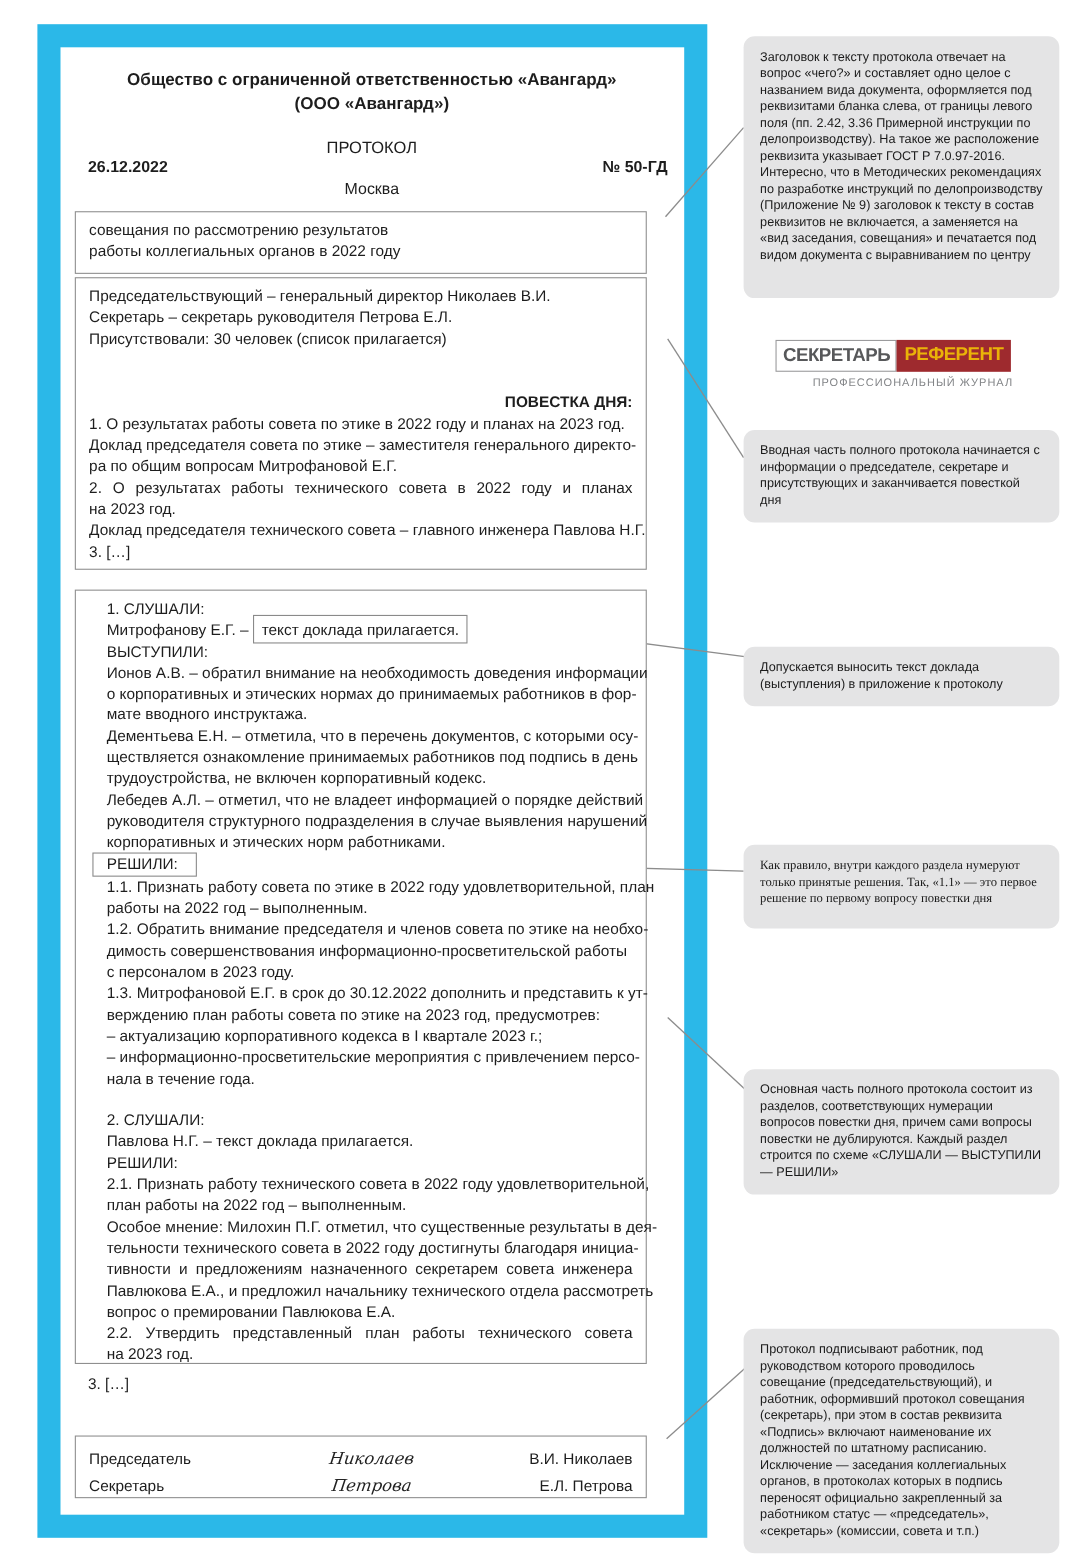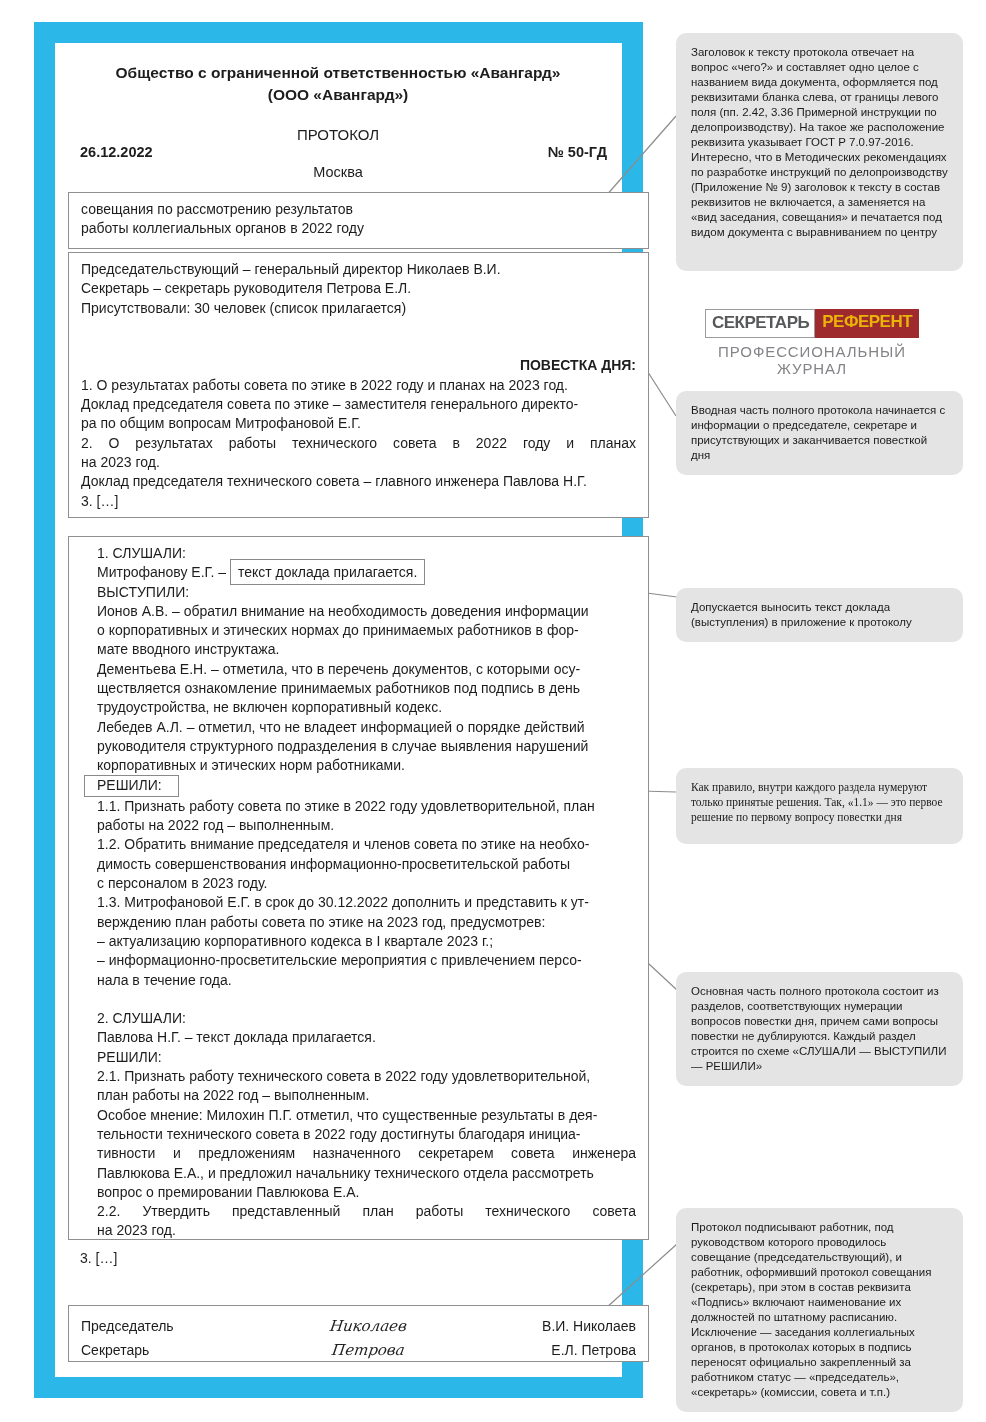--- a/index.html
+++ b/index.html
@@ -9,21 +9,21 @@
   
   .doc-frame{position:absolute;left:34px;top:22px;width:609px;height:1376px;box-sizing:border-box;
              border:21px solid #2bb8e8;background:#ffffff;z-index:0;}
   
   .org-title{position:absolute;left:68px;top:62px;width:540px;text-align:center;
              font-weight:bold;font-size:15.5px;line-height:22px;}
   .doc-type{position:absolute;left:68px;top:126px;width:540px;text-align:center;font-size:15px;}
   .date-row{position:absolute;left:80px;top:144px;width:527px;display:flex;justify-content:space-between;font-size:14.5px;font-weight:bold;}
   .city{position:absolute;left:68px;top:164px;width:540px;text-align:center;font-size:14.5px;}
   
-  .dbox{position:absolute;left:68px;width:581px;box-sizing:border-box;border:1px solid #8f8f8f;
+  .dbox{position:absolute;left:68px;width:520px;box-sizing:border-box;border:1px solid #8f8f8f;
         background:#fff;padding:7px 12px 0 12px;font-size:14px;z-index:2;}
   .box-heading{top:192px;height:57px;line-height:23px;}
   .box-intro{top:252px;height:266px;}
   .box-main{top:536px;height:704px;padding-left:28px;}
   .box-sign{top:1305px;height:57px;padding-top:8px;}
   .dline{line-height:19.3px;white-space:pre;}
   .dline.center{text-align:right;font-weight:bold;}
   .dline.jline{white-space:normal;text-align:justify;text-align-last:justify;}
   .lbox{display:inline-block;border:1px solid #8a8a8a;margin-left:-13px;margin-top:-2px;
         padding:0 16px 1px 12px;background:#fff;}
@@ -43,21 +43,21 @@
   .co3{top:768px;min-height:76px;font-family:Liberation Serif, serif;}
   .co4{top:972px;min-height:110px;}
   .co5{top:1208px;min-height:186px;}
   
   .logo{position:absolute;left:703px;top:309px;width:218px;z-index:2;}
   .logo-row{display:flex;align-items:stretch;justify-content:center;}
   .logo-secretar{box-sizing:border-box;border:1px solid #9b9b9d;color:#57585a;font-weight:bold;
                  font-size:17px;letter-spacing:-0.5px;padding:3px 5px 4px 6px;background:#fff;}
   .logo-referent{background:#9e2a2e;color:#eab308;font-weight:bold;font-size:17px;
                  letter-spacing:-0.5px;padding:3px 7px 4px 7px;}
-  .logo-sub{color:#828487;font-size:15px;letter-spacing:0.9px;margin-top:5px;text-align:center;}
+  .logo-sub{color:#828487;font-size:10px;letter-spacing:0.9px;margin-top:5px;text-align:right;}
 </style>
 </head>
 <body>
 
 <div class="canvas">
 
   <div class="doc-frame"></div>
 
   <svg class="connectors" width="986" height="1422">
     <line x1="605" y1="197" x2="676" y2="116" stroke="#8c8c8c" stroke-width="1.2"></line>

